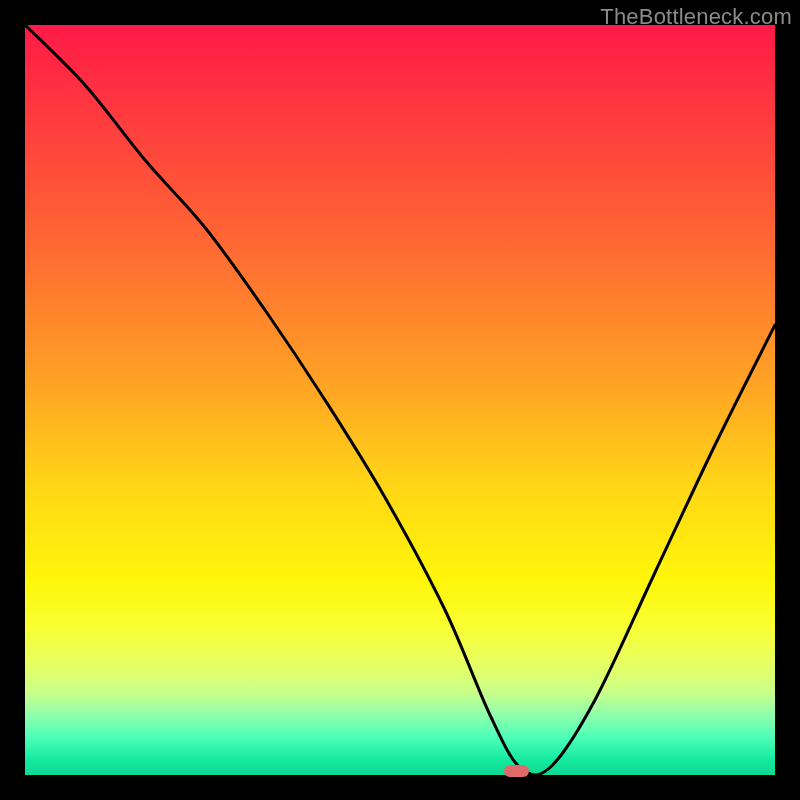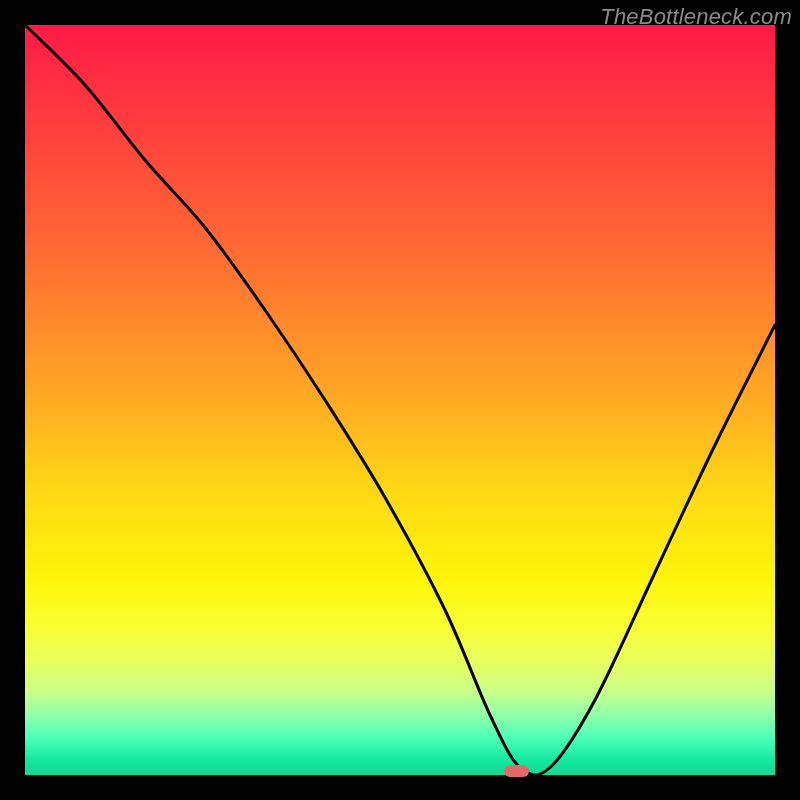--- a/index.html
+++ b/index.html
@@ -11,21 +11,20 @@
     overflow: hidden;
     font-family: Arial, Helvetica, sans-serif;
   }
   .frame {
     position: absolute;
     left: 0;
     top: 0;
     width: 800px;
     height: 624px;
     background: #000;
-    font-style: italic;
   }
   
   .plot {
     position: absolute;
     left: 25px;
     top: 25px;
     width: 750px;
     height: 750px;
     background: linear-gradient(
       to bottom,

